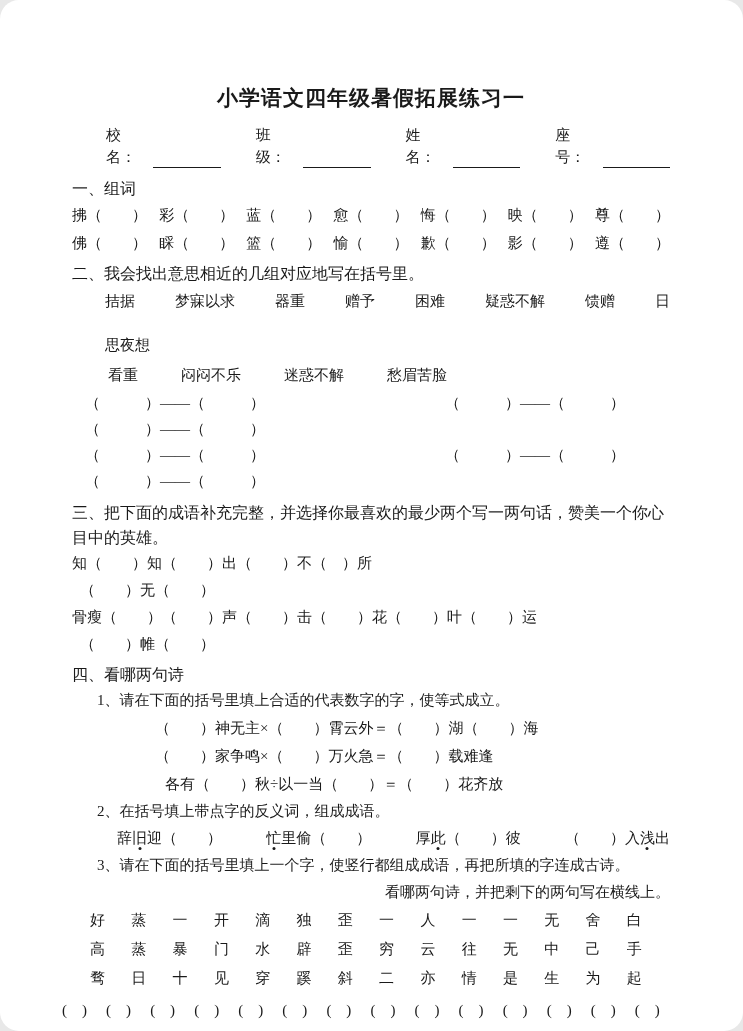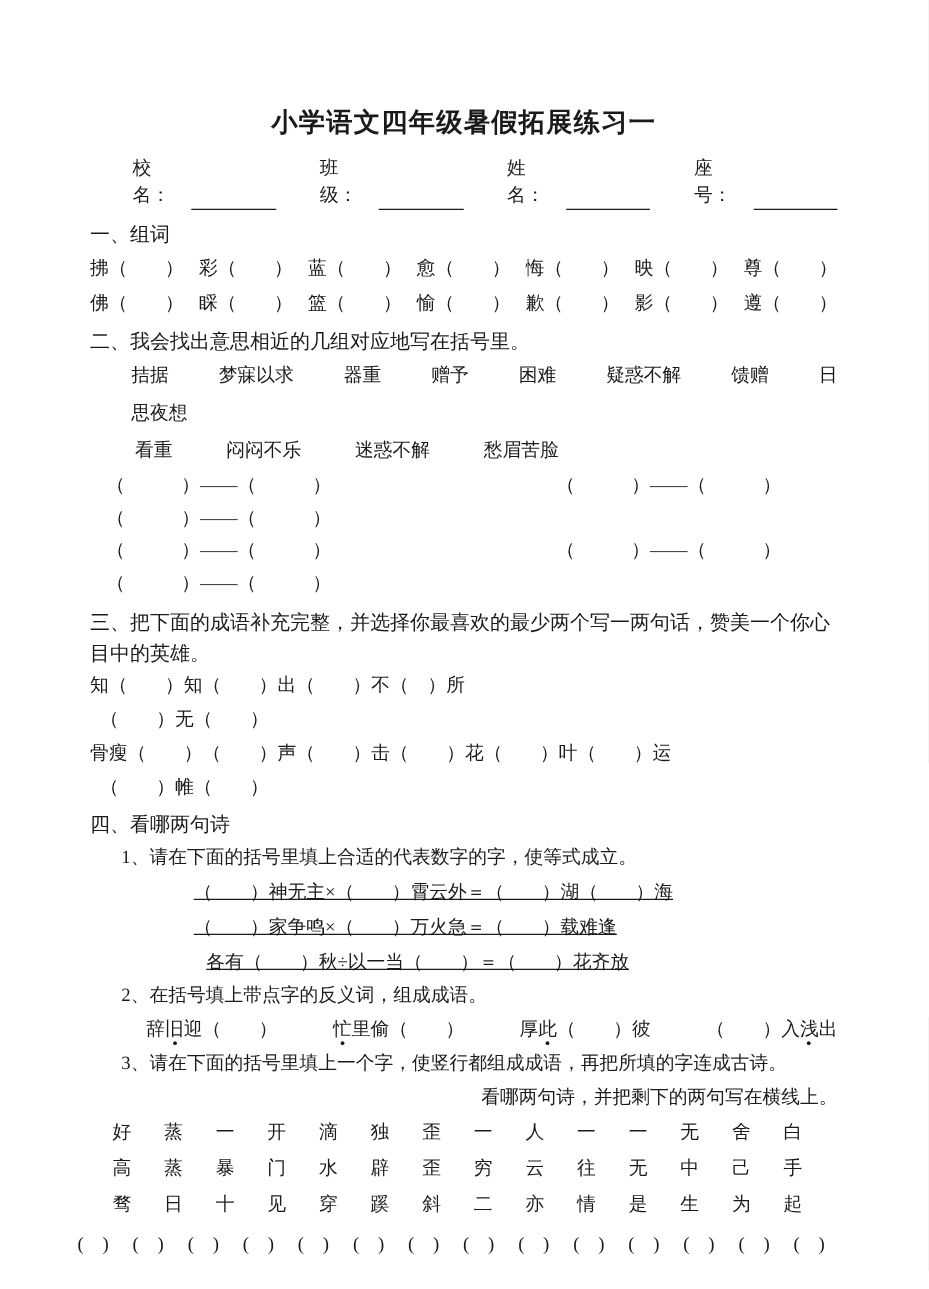--- a/index.html
+++ b/index.html
@@ -1,45 +1,45 @@
 <!DOCTYPE html>
 <html><head>
 <meta charset="utf-8">
 <style>
   html,body{margin:0;padding:0;background:#e8e8e8;}
   .page{
     width:743px;height:1031px;background:#ffffff;color:#1a1a1a;
     font-family:"Liberation Serif","DejaVu Serif",serif;
     font-size:15px;box-sizing:border-box;
-    padding:84px 73px 0 72px;margin:0 auto;position:relative;overflow:hidden;
+    padding:84px 73px 0 72px;margin:0 auto;position:relative;overflow:hidden;border-radius:19px;
   }
   .title{
     font-family:"Liberation Sans","DejaVu Sans",sans-serif;
     font-weight:bold;font-size:21px;text-align:center;
     margin:0 0 12px 0;letter-spacing:1px;
   }
   .hdr{display:flex;justify-content:space-between;margin:0 0 8px 34px;line-height:22px;gap:35px;}
   .field{display:inline-flex;align-items:flex-end;}
   .blank{display:inline-block;width:70px;border-bottom:1.5px solid #1a1a1a;height:16px;margin-left:4px;}
   .sec-heading{
     font-family:"Liberation Sans","DejaVu Sans",sans-serif;
     font-weight:normal;font-size:16px;line-height:25px;margin:0;
   }
   .pair-row{display:flex;justify-content:space-between;line-height:28px;}
   .words1{display:flex;justify-content:space-between;margin-left:33px;line-height:30px;}
-  .words2{margin-left:33px;line-height:30px;}
+  .words2{margin-left:33px;line-height:30px;margin-top:14px;}
   .words3{display:flex;gap:43px;margin-left:36px;line-height:30px;}
   .br-row{position:relative;line-height:26px;height:26px;}
   .br-left{margin-left:13px;}
   .br-right{position:absolute;left:373px;top:0;}
   .s3line{display:flex;justify-content:flex-start;line-height:27px;}
   .s3line-s{line-height:27px;margin-left:8px;}
   .nowrap{white-space:nowrap;}
   .qtext{margin-left:25px;line-height:27px;}
-  .eq{margin-left:83px;line-height:28px;text-decoration:underline;}
+  .eq{margin-left:83px;line-height:28px;}
   .eq3{margin-left:93px;}
   .q2line{display:flex;justify-content:space-between;margin-left:45px;line-height:27px;}
   .q3t2{line-height:27px;text-align:right;}
   .dot{position:relative;}
   .dot::after{
     content:"";position:absolute;left:50%;transform:translateX(-50%);
     bottom:-4px;width:3px;height:3px;background:#1a1a1a;border-radius:50%;
   }
   .grid-row{display:flex;justify-content:space-between;margin:0 28px 0 18px;line-height:29px;}
   .gbr{display:flex;justify-content:space-between;margin:4px 10px 0 -10px;line-height:26px;}

